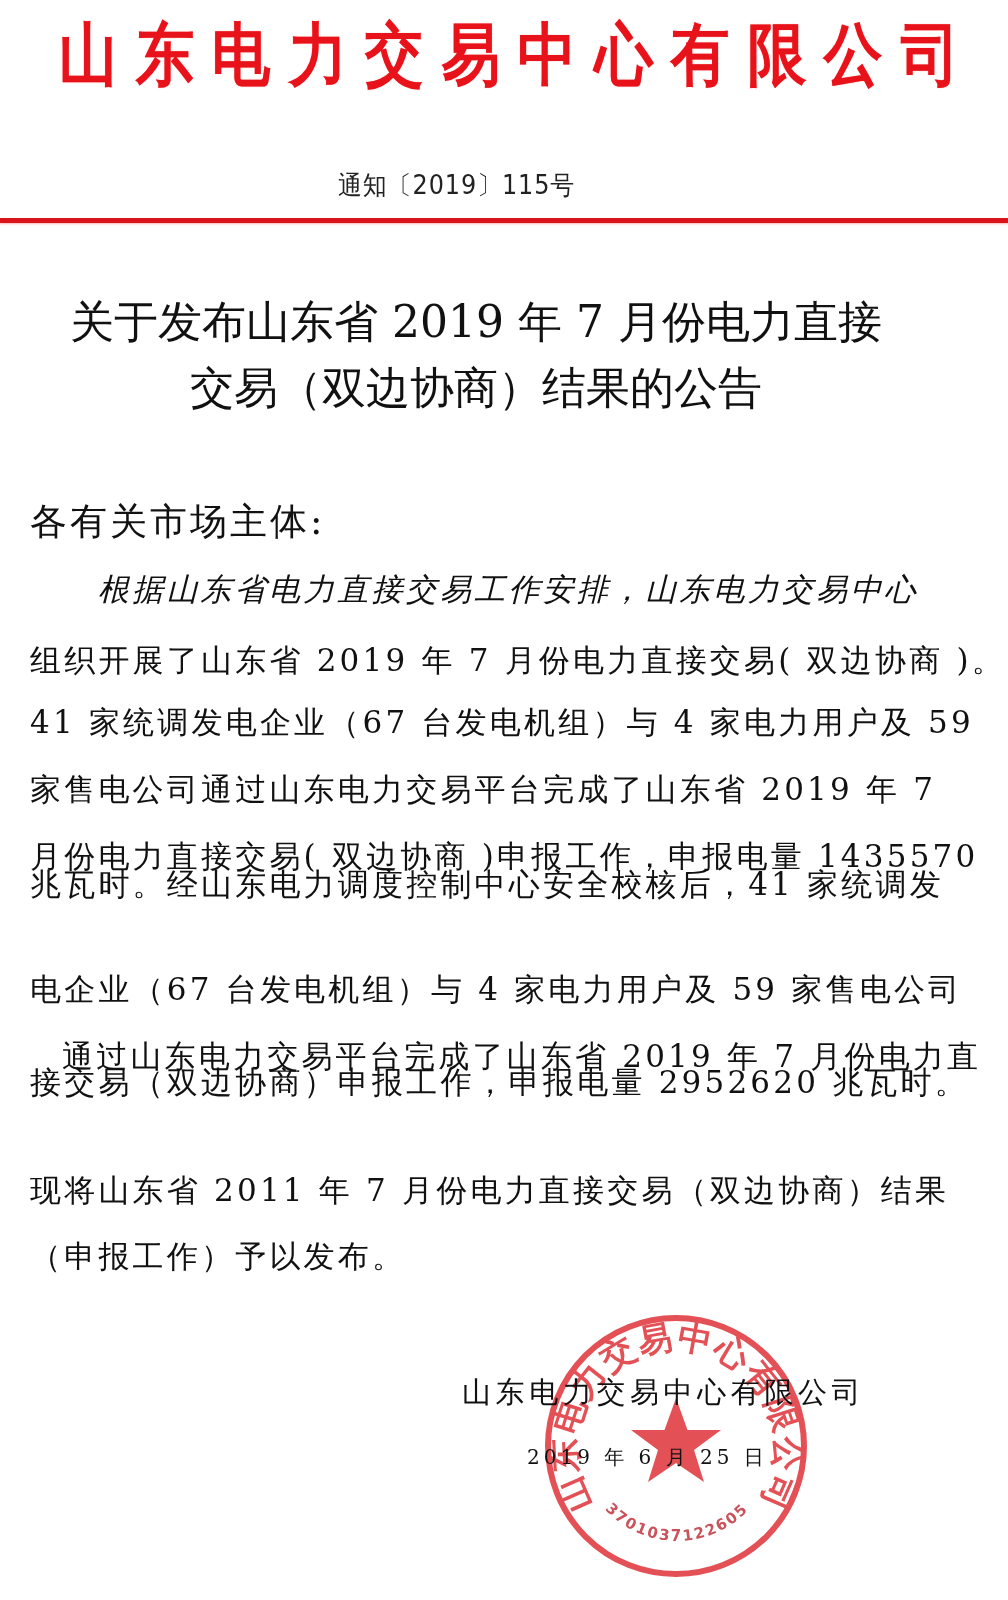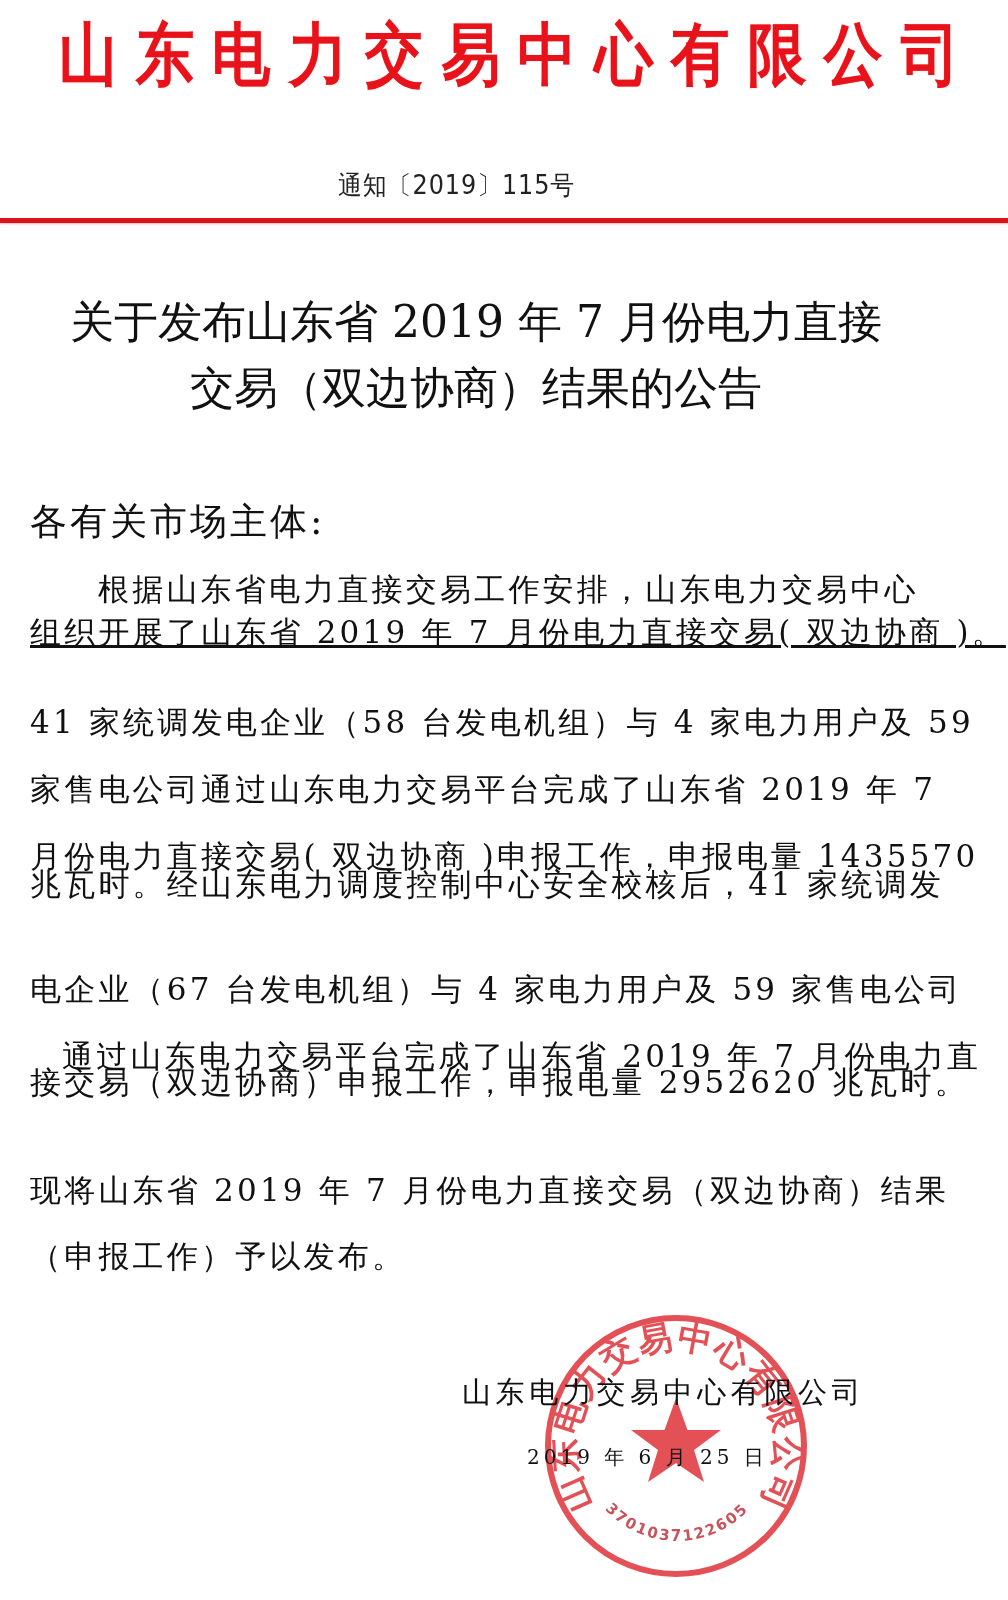--- a/index.html
+++ b/index.html
@@ -84,21 +84,21 @@
     }
     .body-line {
       position: absolute;
       left: 30px;
       width: 890px;
       font-size: 31px;
       line-height: 48px;
       white-space: nowrap;
       letter-spacing: 3.2px;
     }
-    .body-line.indent { left: 98px; width: 822px; }
+    .body-line.indent { left: 98px; width: 822px; font-style: italic; }
     .sign-org {
       position: absolute;
       left: 462px;
       top: 1370px;
       font-size: 29px;
       line-height: 44px;
       letter-spacing: 4.6px;
       white-space: nowrap;
       z-index: 3;
     }
@@ -144,29 +144,29 @@
 
 <div class="red-rule"></div>
 
 <div class="doc-title line1">关于发布山东省 2019 年 7 月份电力直接</div>
 <div class="doc-title line2">交易（双边协商）结果的公告</div>
 
 <div class="salutation">各有关市场主体:</div>
 
 <div id="body">
     <div class="body-line indent" style="top: 565px;">根据山东省电力直接交易工作安排，山东电力交易中心</div>
-    <div class="body-line" style="top: 608px; text-decoration: underline;">组织开展了山东省 2019 年 7 月份电力直接交易( 双边协商 )。</div>
-    <div class="body-line" style="top: 698px;">41 家统调发电企业（58 台发电机组）与 4 家电力用户及 59</div>
+    <div class="body-line" style="top: 636px;">组织开展了山东省 2019 年 7 月份电力直接交易( 双边协商 )。</div>
+    <div class="body-line" style="top: 698px;">41 家统调发电企业（67 台发电机组）与 4 家电力用户及 59</div>
     <div class="body-line" style="top: 765px;">家售电公司通过山东电力交易平台完成了山东省 2019 年 7</div>
     <div class="body-line" style="top: 832px;">月份电力直接交易( 双边协商 )申报工作，申报电量 1435570</div>
     <div class="body-line" style="top: 860px;">兆瓦时。经山东电力调度控制中心安全校核后，41 家统调发</div>
     <div class="body-line" style="top: 965px;">电企业（67 台发电机组）与 4 家电力用户及 59 家售电公司</div>
     <div class="body-line" style="top: 1032px; margin-left: 32px;">通过山东电力交易平台完成了山东省 2019 年 7 月份电力直</div>
     <div class="body-line" style="top: 1058px;">接交易（双边协商）申报工作，申报电量 2952620 兆瓦时。</div>
-    <div class="body-line" style="top: 1166px;">现将山东省 2019 年 7 月份电力直接交易（双边协商）结果</div>
+    <div class="body-line" style="top: 1166px;">现将山东省 2011 年 7 月份电力直接交易（双边协商）结果</div>
     <div class="body-line" style="top: 1232px;">（申报工作）予以发布。</div>
   </div>
 
 <svg class="seal" viewBox="0 0 272 272" xmlns="http://www.w3.org/2000/svg">
   <defs>
     <path id="ringPath" d="M 50 190 A 100 100 0 1 1 222 190"></path>
     <path id="serialPath" d="M 62 196 A 98 98 0 0 0 212 196"></path>
   </defs>
   <circle cx="136" cy="136" r="128" fill="none" stroke="#e0393e" stroke-width="6"></circle>
   <text font-size="34" fill="#e0393e" font-family="DejaVu Serif, serif" font-weight="bold" letter-spacing="2">

